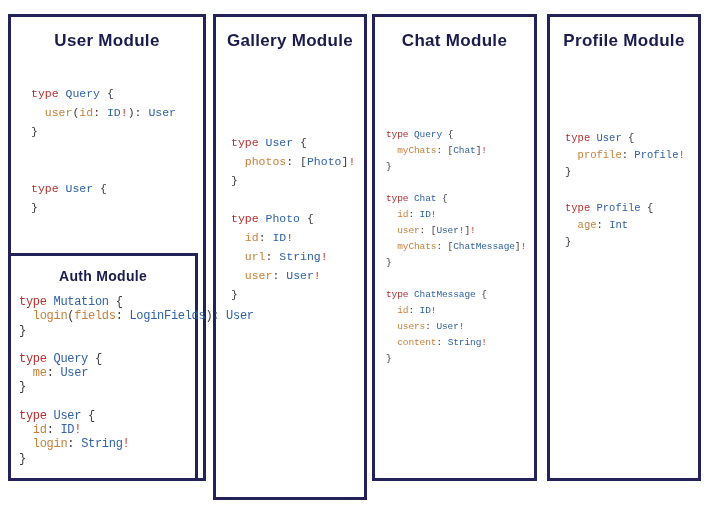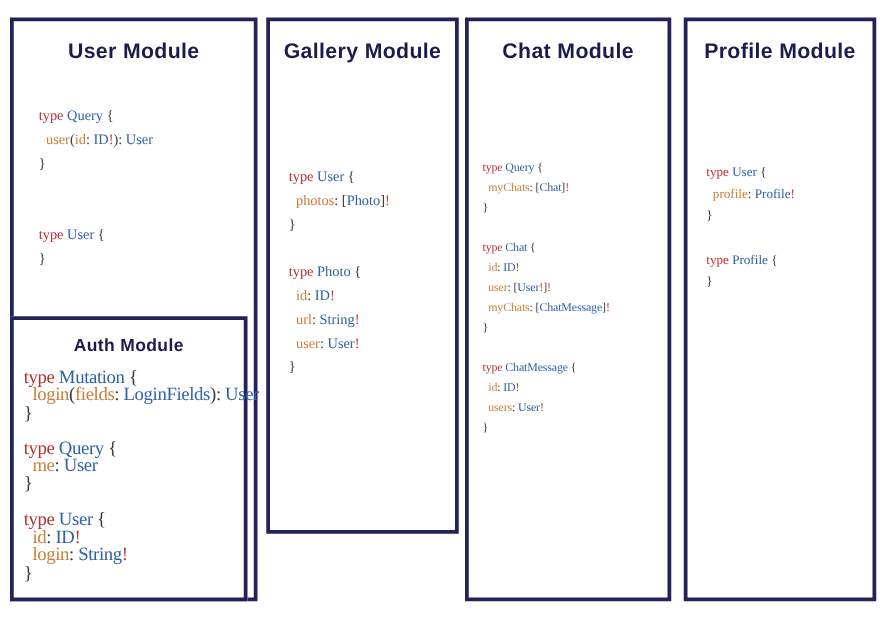--- a/index.html
+++ b/index.html
@@ -13,40 +13,40 @@
     border:3px solid #23235a;
   }
   .title {
     display:block; margin:14px 4px 0; text-align:center;
     font-family:"Liberation Sans", sans-serif;
     font-weight:700; font-size:17px; line-height:20px;
     color:#1b1b4d; letter-spacing:.3px;
   }
   #m-auth .title { margin-top:11px; font-size:14px; line-height:18px; }
   .code {
-    font-family:Liberation Serif, serif;
+    font-family:Liberation Mono, monospace;
     color:#3b3b3b;
   }
   .cl { white-space:pre; }
 
   #m-user    { left:8px;   top:14px;  width:198px; height:467px; z-index:1; }
-  #m-gallery { left:213px; top:14px;  width:154px; height:413px; }
+  #m-gallery { left:213px; top:14px;  width:154px; height:486px; }
   #m-chat    { left:372px; top:14px;  width:165px; height:467px; }
   #m-profile { left:547px; top:14px;  width:154px; height:467px; }
   #m-auth    { left:8px;   top:253px; width:190px; height:228px; z-index:2; }
 
   #m-user .code    { padding:33px 0 0 20px; font-size:11.5px; line-height:19px; }
   #m-user .blk     { margin-bottom:38px; }
   #m-gallery .code { padding:82px 0 0 15px; font-size:11.5px; line-height:19px; }
   #m-gallery .blk  { margin-bottom:19px; }
   #m-chat .code    { padding:76px 0 0 11px; font-size:9.5px; line-height:16px; letter-spacing:-0.1px; }
   #m-chat .blk     { margin-bottom:16px; }
   #m-profile .code { padding:79px 0 0 15px; font-size:10.5px; line-height:17px; }
   #m-profile .blk  { margin-bottom:19px; }
-  #m-auth .code    { padding:10px 0 0 8px; font-size:15px; line-height:14.3px; letter-spacing:-0.3px; }
+  #m-auth .code    { padding:10px 0 0 8px; font-size:12px; line-height:14.3px; letter-spacing:-0.3px; }
   #m-auth .blk     { margin-bottom:14px; }
 </style>
 </head>
 <body>
 
 <div class="canvas">
 
   <section class="box" id="m-user">
     <h2 class="title">User Module</h2>
     <div class="code">
@@ -92,35 +92,37 @@
           <div class="cl"><span style="color: rgb(181, 48, 47);">type </span><span style="color: rgb(47, 98, 168);">Chat </span><span style="color: rgb(59, 59, 59);">{</span></div>
           <div class="cl"><span style="color: rgb(59, 59, 59);">  </span><span style="color: rgb(200, 127, 56);">id</span><span style="color: rgb(59, 59, 59);">: </span><span style="color: rgb(47, 98, 168);">ID</span><span style="color: rgb(192, 57, 43);">!</span></div>
           <div class="cl"><span style="color: rgb(59, 59, 59);">  </span><span style="color: rgb(200, 127, 56);">user</span><span style="color: rgb(59, 59, 59);">: [</span><span style="color: rgb(47, 98, 168);">User</span><span style="color: rgb(192, 57, 43);">!</span><span style="color: rgb(59, 59, 59);">]</span><span style="color: rgb(192, 57, 43);">!</span></div>
           <div class="cl"><span style="color: rgb(59, 59, 59);">  </span><span style="color: rgb(200, 127, 56);">myChats</span><span style="color: rgb(59, 59, 59);">: [</span><span style="color: rgb(47, 98, 168);">ChatMessage</span><span style="color: rgb(59, 59, 59);">]</span><span style="color: rgb(192, 57, 43);">!</span></div>
           <div class="cl"><span style="color: rgb(59, 59, 59);">}</span></div>
         </div>
         <div class="blk">
           <div class="cl"><span style="color: rgb(181, 48, 47);">type </span><span style="color: rgb(47, 98, 168);">ChatMessage </span><span style="color: rgb(59, 59, 59);">{</span></div>
           <div class="cl"><span style="color: rgb(59, 59, 59);">  </span><span style="color: rgb(200, 127, 56);">id</span><span style="color: rgb(59, 59, 59);">: </span><span style="color: rgb(47, 98, 168);">ID</span><span style="color: rgb(192, 57, 43);">!</span></div>
           <div class="cl"><span style="color: rgb(59, 59, 59);">  </span><span style="color: rgb(200, 127, 56);">users</span><span style="color: rgb(59, 59, 59);">: </span><span style="color: rgb(47, 98, 168);">User</span><span style="color: rgb(192, 57, 43);">!</span></div>
+          <div class="cl"><span style="color: rgb(59, 59, 59);">  </span><span style="color: rgb(200, 127, 56);">content</span><span style="color: rgb(59, 59, 59);">: </span><span style="color: rgb(47, 98, 168);">String</span><span style="color: rgb(192, 57, 43);">!</span></div>
           <div class="cl"><span style="color: rgb(59, 59, 59);">}</span></div>
         </div>
       </div>
   </section>
 
   <section class="box" id="m-profile">
     <h2 class="title">Profile Module</h2>
     <div class="code">
         <div class="blk">
           <div class="cl"><span style="color: rgb(181, 48, 47);">type </span><span style="color: rgb(47, 98, 168);">User </span><span style="color: rgb(59, 59, 59);">{</span></div>
           <div class="cl"><span style="color: rgb(59, 59, 59);">  </span><span style="color: rgb(200, 127, 56);">profile</span><span style="color: rgb(59, 59, 59);">: </span><span style="color: rgb(47, 98, 168);">Profile</span><span style="color: rgb(192, 57, 43);">!</span></div>
           <div class="cl"><span style="color: rgb(59, 59, 59);">}</span></div>
         </div>
         <div class="blk">
           <div class="cl"><span style="color: rgb(181, 48, 47);">type </span><span style="color: rgb(47, 98, 168);">Profile </span><span style="color: rgb(59, 59, 59);">{</span></div>
+          <div class="cl"><span style="color: rgb(59, 59, 59);">  </span><span style="color: rgb(200, 127, 56);">age</span><span style="color: rgb(59, 59, 59);">: </span><span style="color: rgb(47, 98, 168);">Int</span></div>
           <div class="cl"><span style="color: rgb(59, 59, 59);">}</span></div>
         </div>
       </div>
   </section>
 
   <section class="box" id="m-auth">
     <h2 class="title">Auth Module</h2>
     <div class="code">
         <div class="blk">
           <div class="cl"><span style="color: rgb(181, 48, 47);">type </span><span style="color: rgb(47, 98, 168);">Mutation </span><span style="color: rgb(59, 59, 59);">{</span></div>

